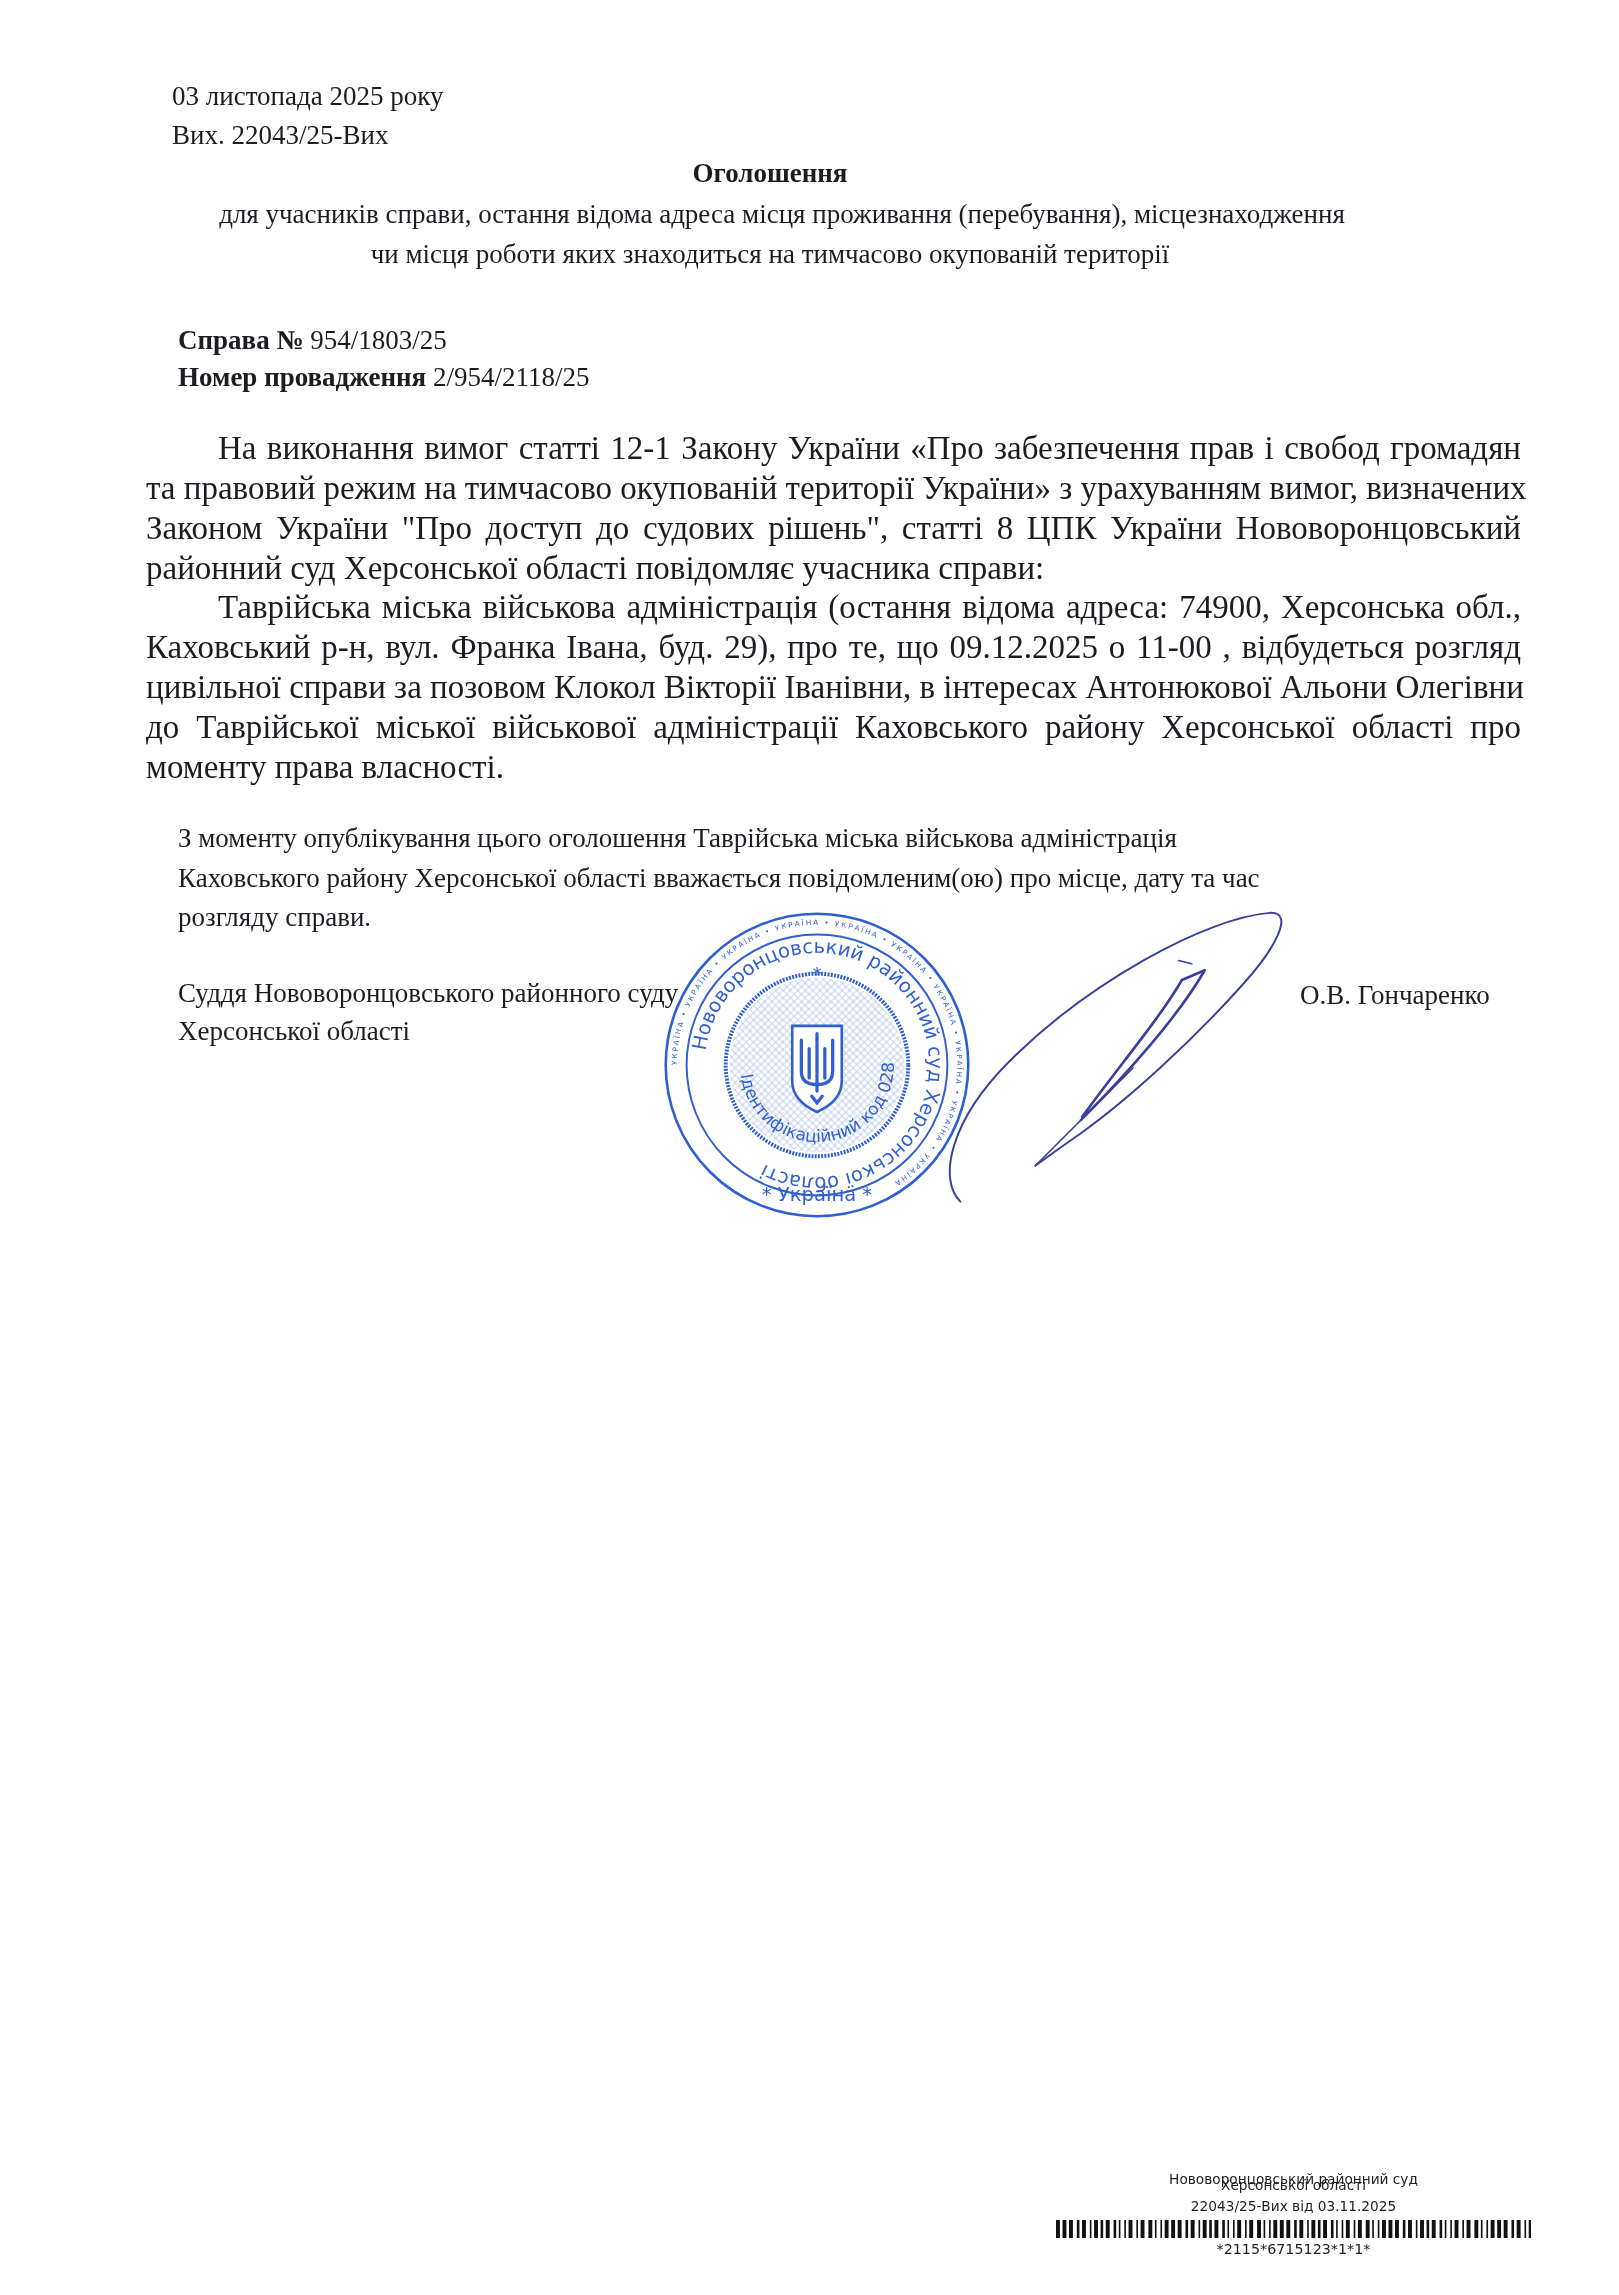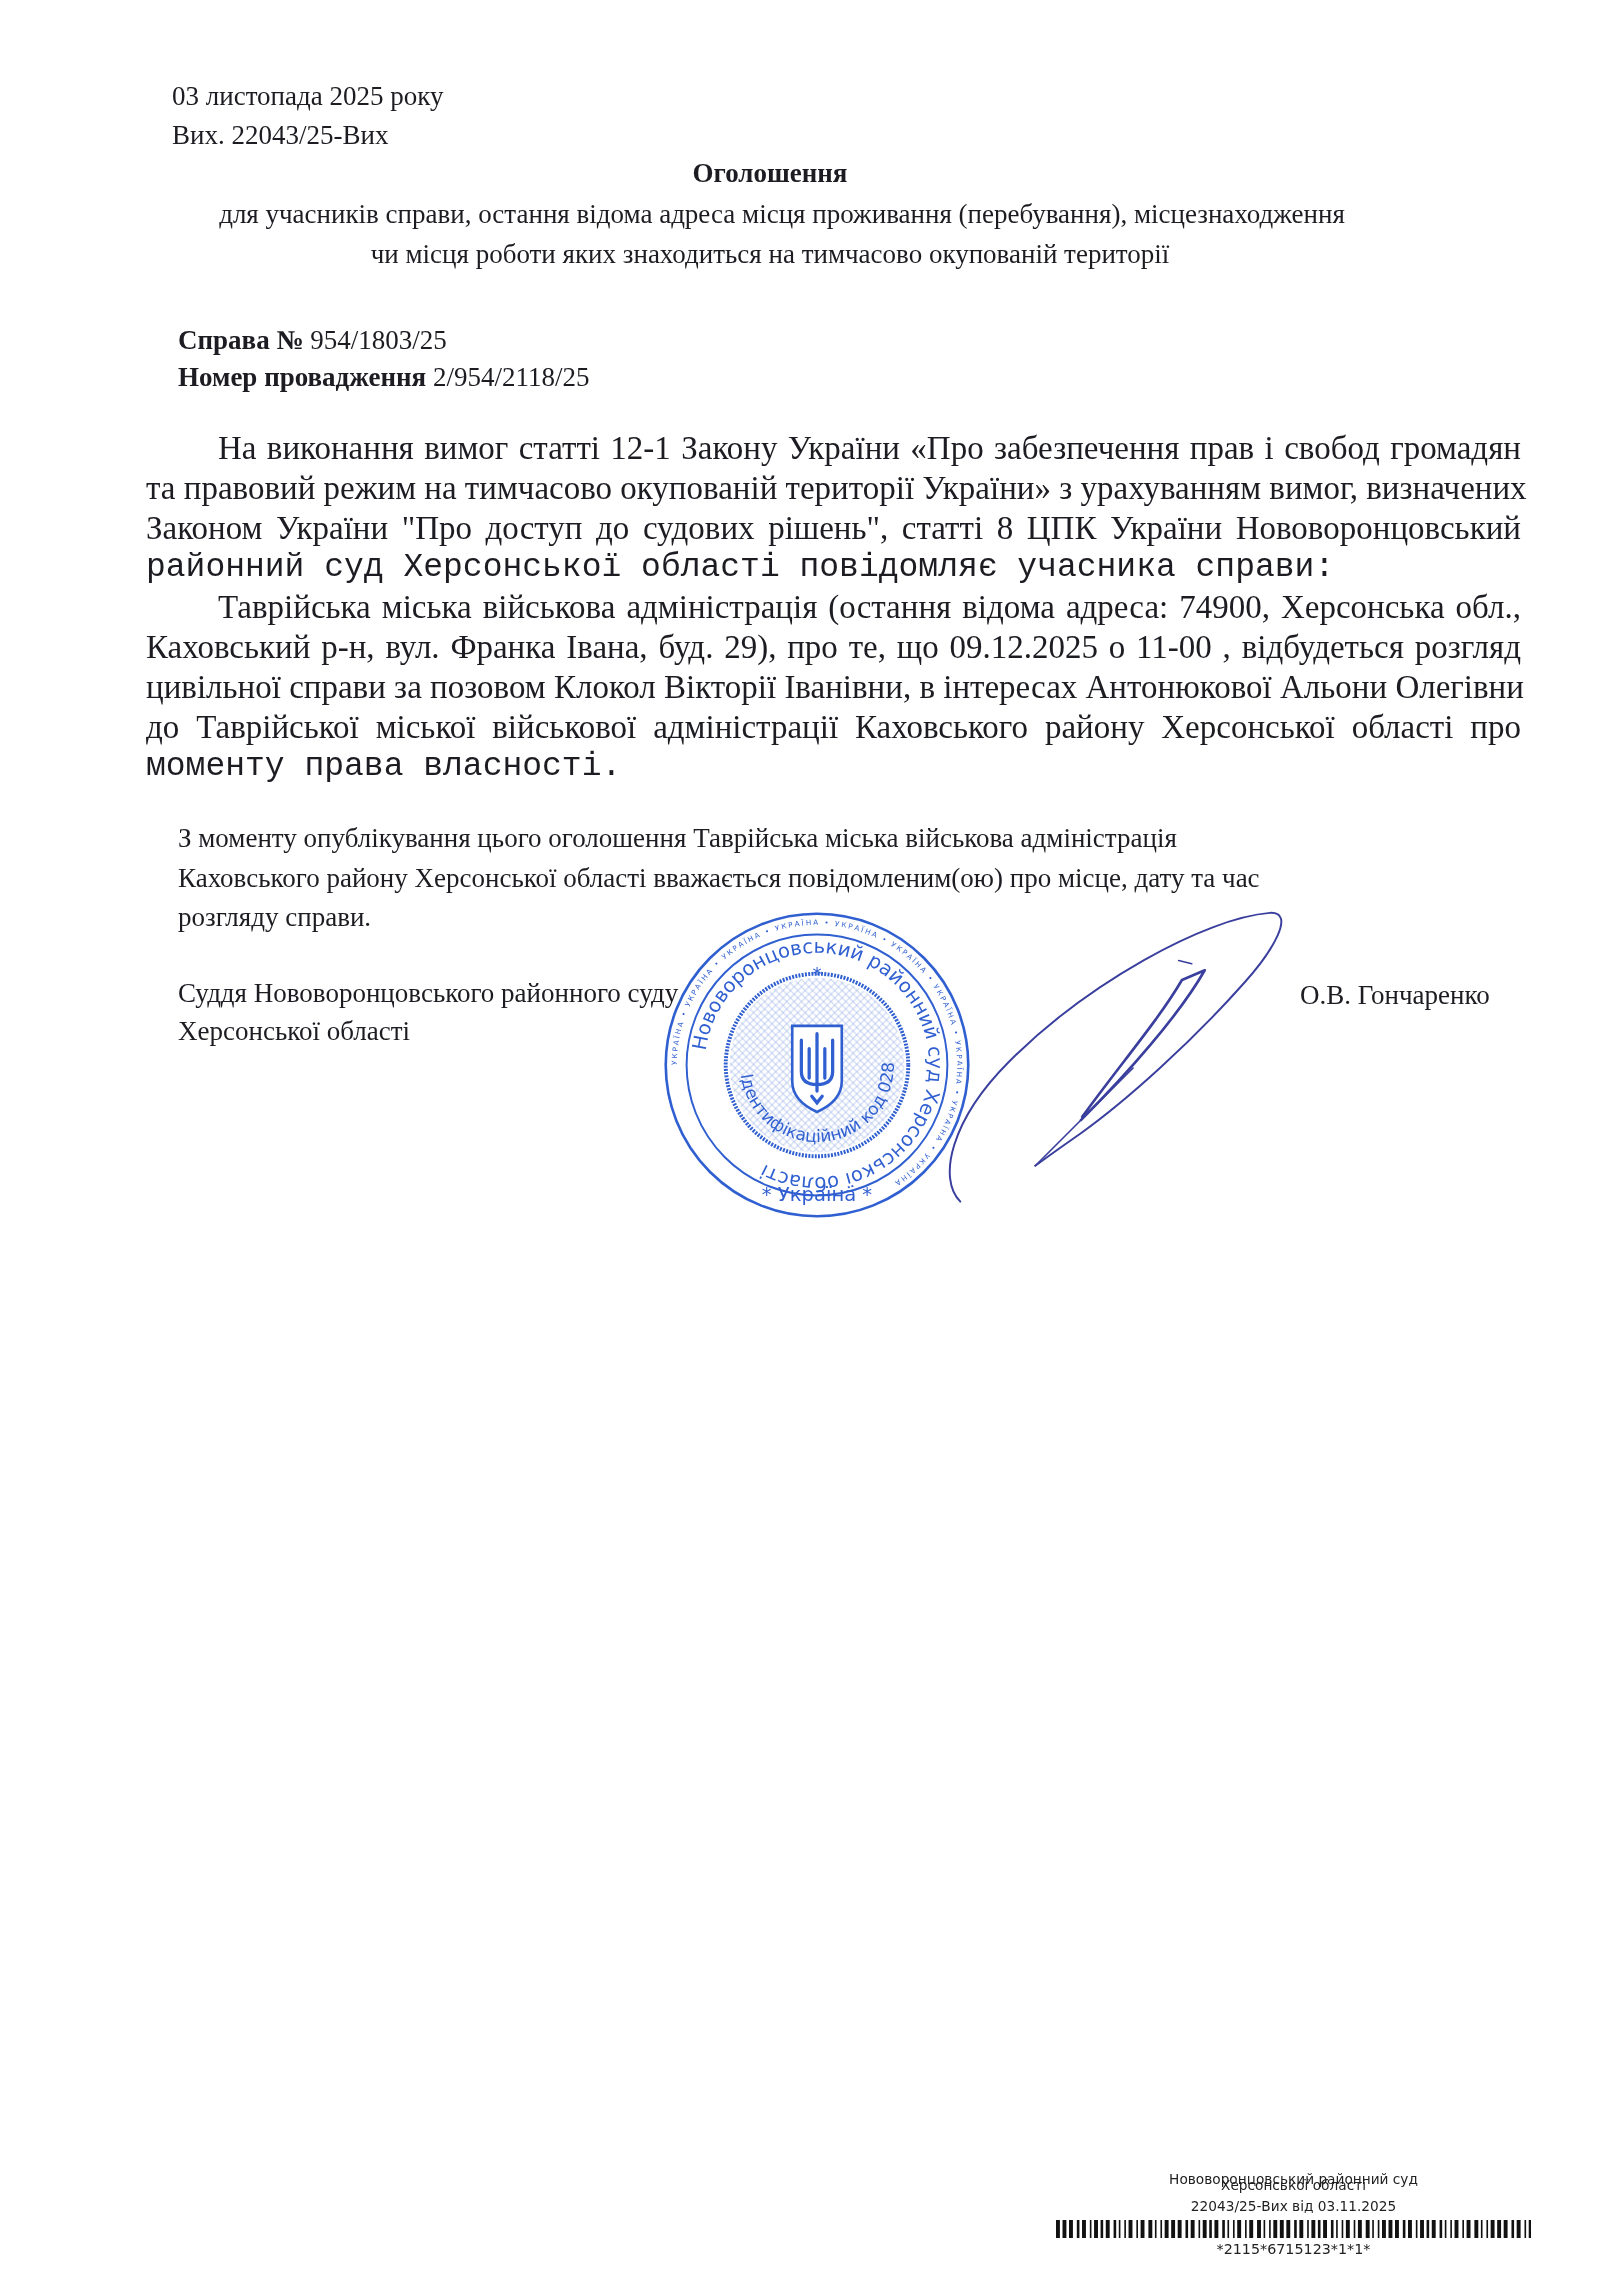--- a/index.html
+++ b/index.html
@@ -4,21 +4,21 @@
 <style>
   html, body { margin: 0; padding: 0; background: #ffffff; }
   body { width: 1619px; height: 2295px; position: relative; overflow: hidden;
          font-family: "Liberation Serif", "DejaVu Serif", serif; color: #1c1c22; }
   .line { position: absolute; font-size: 27px; line-height: 1; white-space: nowrap; margin-left: 32px; }
   .bold { font-weight: bold; }
   .center { left: 0; width: 1476px; text-align: center; }
   .just { position: absolute; left: 146px; width: 1375px; font-size: 33px; line-height: 40px;
           text-align: justify; text-align-last: left; }
   .just .row { display: block; text-align: justify; text-align-last: justify; white-space: nowrap; }
-  .just .row.last { text-align-last: left; font-family: Liberation Mono, monospace; }
+  .just .row.last { text-align-last: left; }
   .indent { padding-left: 72px; }
   .footer { position: absolute; left: 1056px; width: 475px; text-align: center;
             font-family: "DejaVu Sans", "Liberation Sans", sans-serif; font-size: 13.7px; color: #222; }
   .footer .fl { position: absolute; left: 0; width: 100%; white-space: nowrap; }
   #barcode { position: absolute; left: 1056px; top: 2220px; width: 475px; height: 18px; }
   #stamp { position: absolute; left: 654px; top: 902px; width: 326px; height: 326px; }
   #signature { position: absolute; left: 931px; top: 905px; width: 365px; height: 326px; }
 </style>
 </head>
 <body>

